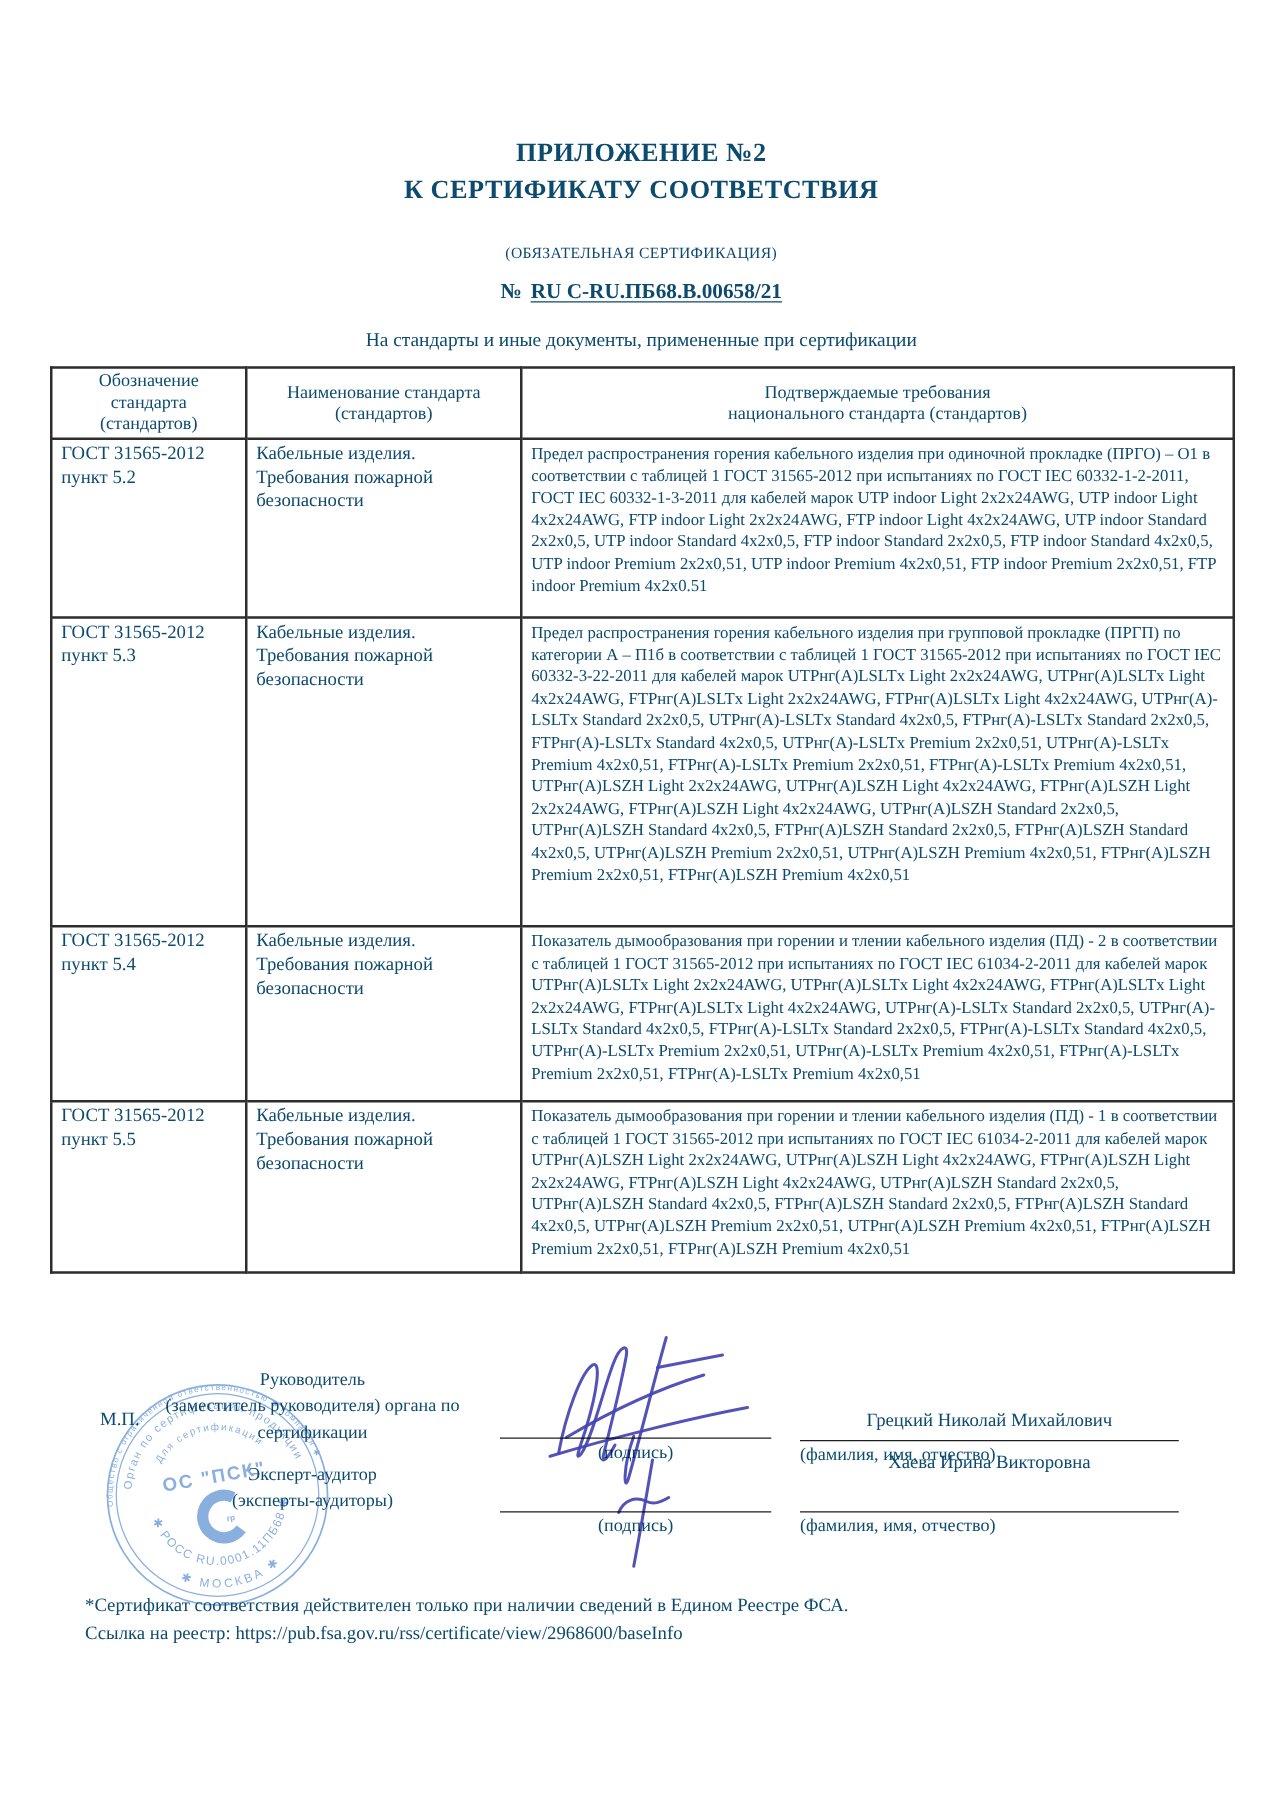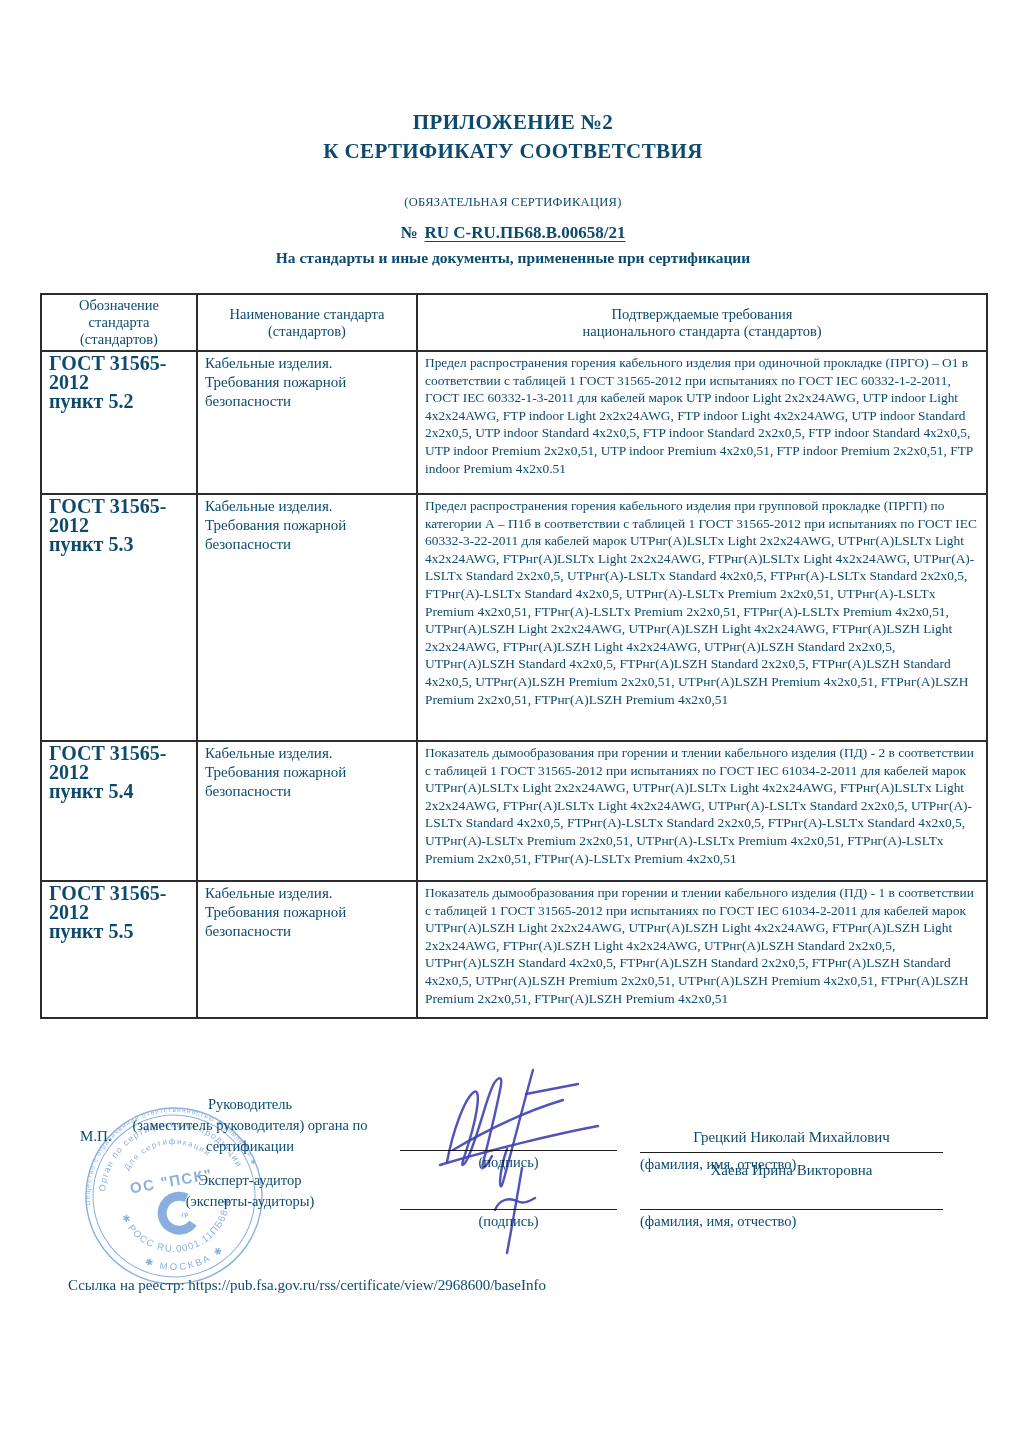--- a/index.html
+++ b/index.html
@@ -5,30 +5,30 @@
   html,body{margin:0;padding:0;background:#e8e8e8;}
   .page{position:relative;width:1024px;height:1448px;background:#ffffff;margin:0 auto;
         font-family:"Liberation Serif","DejaVu Serif",serif;color:#0c4a6e;overflow:hidden;}
 
   
   .title-block{position:absolute;left:40px;top:108px;width:946px;text-align:center;}
   .title-line{font-size:21px;font-weight:bold;letter-spacing:.4px;line-height:29px;}
   .cert-type{font-size:12.5px;margin-top:29px;letter-spacing:.3px;}
   .cert-number{font-size:17px;font-weight:bold;margin-top:13px;}
   .cert-number-value{text-decoration:underline;text-underline-offset:3px;margin-left:7px;}
-  .subtitle{font-size:15.5px;font-weight:bold;margin-top:6px;}
+  .subtitle{font-size:15.5px;font-weight:normal;margin-top:21px;}
 
   
   table.standards{position:absolute;left:40px;top:293px;width:946px;table-layout:fixed;
                   border-collapse:collapse;padding-left:32px;}
   table.standards th,table.standards td{border:2px solid #2d2d2d;vertical-align:top;
                   padding:2px 7px 2px 7px;}
   table.standards th{font-weight:normal;font-size:14.5px;line-height:17px;text-align:center;
                   vertical-align:middle;white-space:pre-line;}
-  td.c-designation{font-size:20px;line-height:19px;white-space:pre-line;font-weight:bold;}
+  td.c-designation{font-size:15px;line-height:19px;white-space:pre-line;}
   td.c-name{font-size:15px;line-height:19px;white-space:pre-line;}
   td.c-req{font-size:13.4px;line-height:17.6px;padding:2px 8px 2px 7px;}
 
   
   .mp-label{position:absolute;left:80px;top:1128px;font-size:15px;}
   .role1{position:absolute;left:90px;top:1094px;width:320px;text-align:center;
          font-size:14.5px;line-height:21px;white-space:pre-line;}
   .role2{position:absolute;left:90px;top:1170px;width:320px;text-align:center;
          font-size:14.5px;line-height:21px;white-space:pre-line;}
   .sig-line{position:absolute;border-top:1.6px solid #1f1f1f;height:0;}
@@ -176,16 +176,17 @@
       <text class="st-for" text-anchor="middle"><textPath href="#arcFor" startOffset="50%">Для сертификации</textPath></text>
       <text class="st-reg" text-anchor="middle"><textPath href="#arcReg" startOffset="50%">✱  РОСС RU.0001.11ПБ68  ✱</textPath></text>
       <text class="st-city" text-anchor="middle"><textPath href="#arcCity" startOffset="50%">✱  МОСКВА  ✱</textPath></text>
       <text class="st-center" x="100" y="90" text-anchor="middle">ОС "ПСК"</text>
       <path d="M 112 104 A 17 17 0 1 0 114 130" fill="none" stroke="#6f9ed8" stroke-width="9"></path>
       <text class="st-logo" x="104" y="122">гр</text>
     </g>
   </svg>
 
   <div class="footer">
+    <div>*Сертификат соответствия действителен только при наличии сведений в Едином Реестре ФСА.</div>
     <div>Ссылка на реестр: https://pub.fsa.gov.ru/rss/certificate/view/2968600/baseInfo</div>
   </div>
 
 </div>
 
 </body></html>

